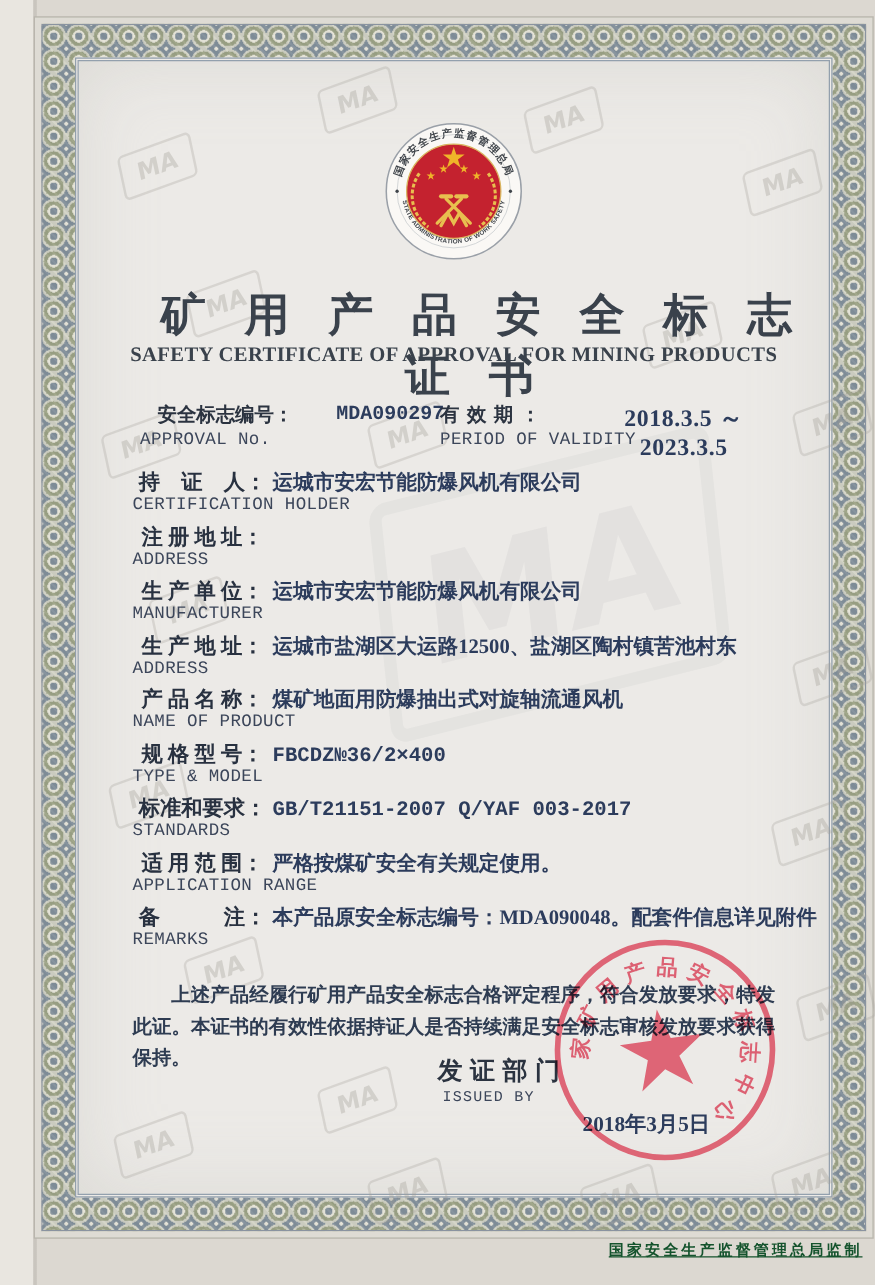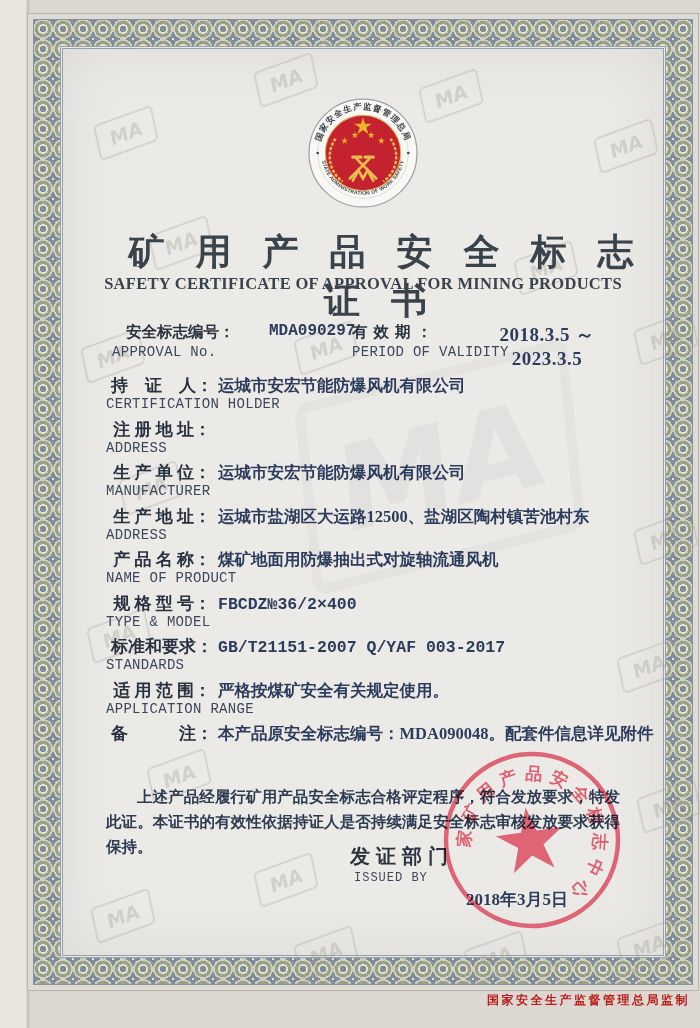--- a/index.html
+++ b/index.html
@@ -85,21 +85,21 @@
     position:absolute; left:106px; top:784px; width:514px;
     font-size:15.5px; font-weight:bold; color:#2e3c52;
     line-height:25px; text-indent:2em; text-align:justify;
   }
   .issued-cn { position:absolute; left:350px; top:843px; font-size:20px; font-weight:bold; letter-spacing:6px; color:#2b3340; }
   .issued-en { position:absolute; left:354px; top:871px; font-family:"Liberation Mono", monospace; font-size:12px; letter-spacing:1px; color:#3c465a; }
   .issue-date { position:absolute; left:466px; top:888px; font-size:17px; font-weight:bold; color:#2c3c5c; }
   .seal { position:absolute; left:440px; top:748px; z-index:3; transform:rotate(-8deg); mix-blend-mode:multiply; opacity:.92; }
   .supervisor {
     position:absolute; right:10px; top:992px;
-    font-size:12px; font-weight:bold; letter-spacing:2.5px; color:#b91c1c;
+    font-size:12px; font-weight:bold; letter-spacing:2.5px; color:#14532d;text-decoration:underline;
   }
 </style>
 </head>
 <body>
 
 <div class="scan"></div>
 <div class="frame"></div>
 <div class="content"></div>
 
 <div class="wm-layer">
@@ -227,20 +227,21 @@
           <span class="lab">适 用 范 围：</span>
           <span class="val">严格按煤矿安全有关规定使用。</span>
         </div>
       <span class="en-label">APPLICATION RANGE</span>
     </div>
     <div class="row">
       <div class="cn-line">
           <span class="lab">备　　　注：</span>
           <span class="val">本产品原安全标志编号：MDA090048。配套件信息详见附件</span>
         </div>
+      <span class="en-label">REMARKS</span>
     </div>
   </div>
 
   <div class="statement">上述产品经履行矿用产品安全标志合格评定程序，符合发放要求，特发此证。本证书的有效性依据持证人是否持续满足安全标志审核发放要求获得保持。</div>
 
   <div class="issued-cn">发证部门</div>
   <div class="issued-en">ISSUED BY</div>
   <div class="issue-date">2018年3月5日</div>
 
   <svg class="seal" width="184" height="184" viewBox="0 0 184 184">

